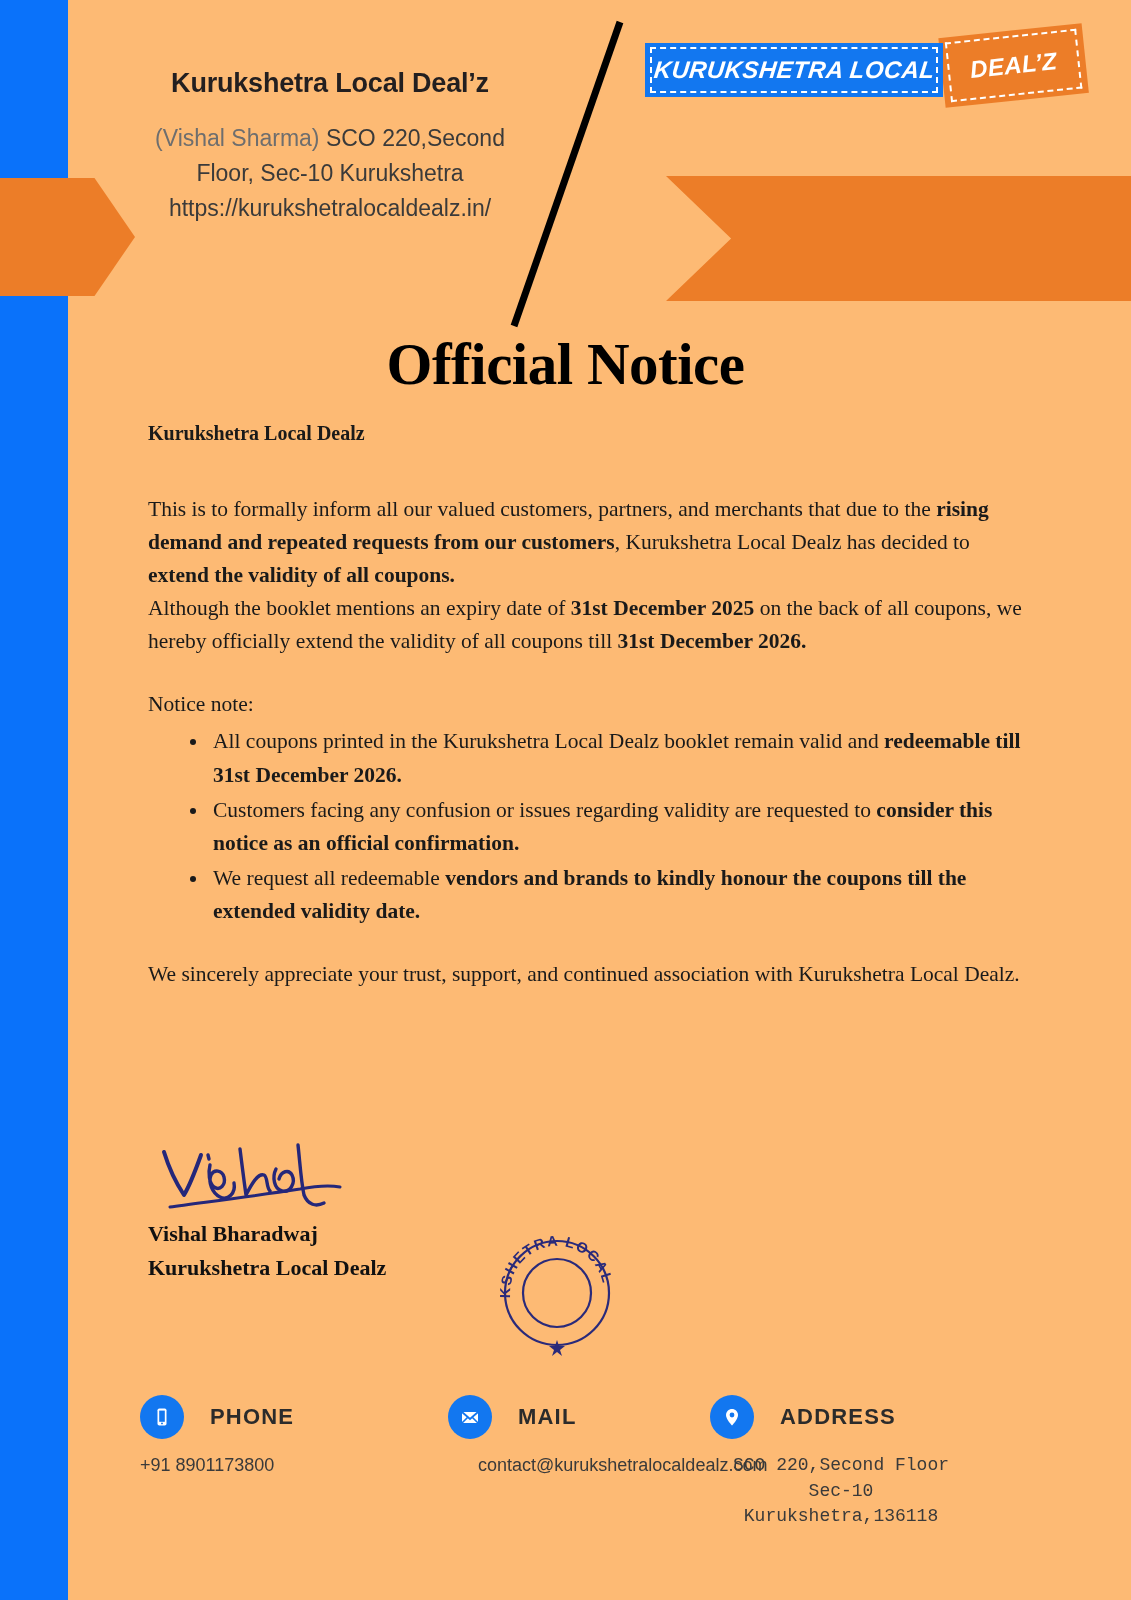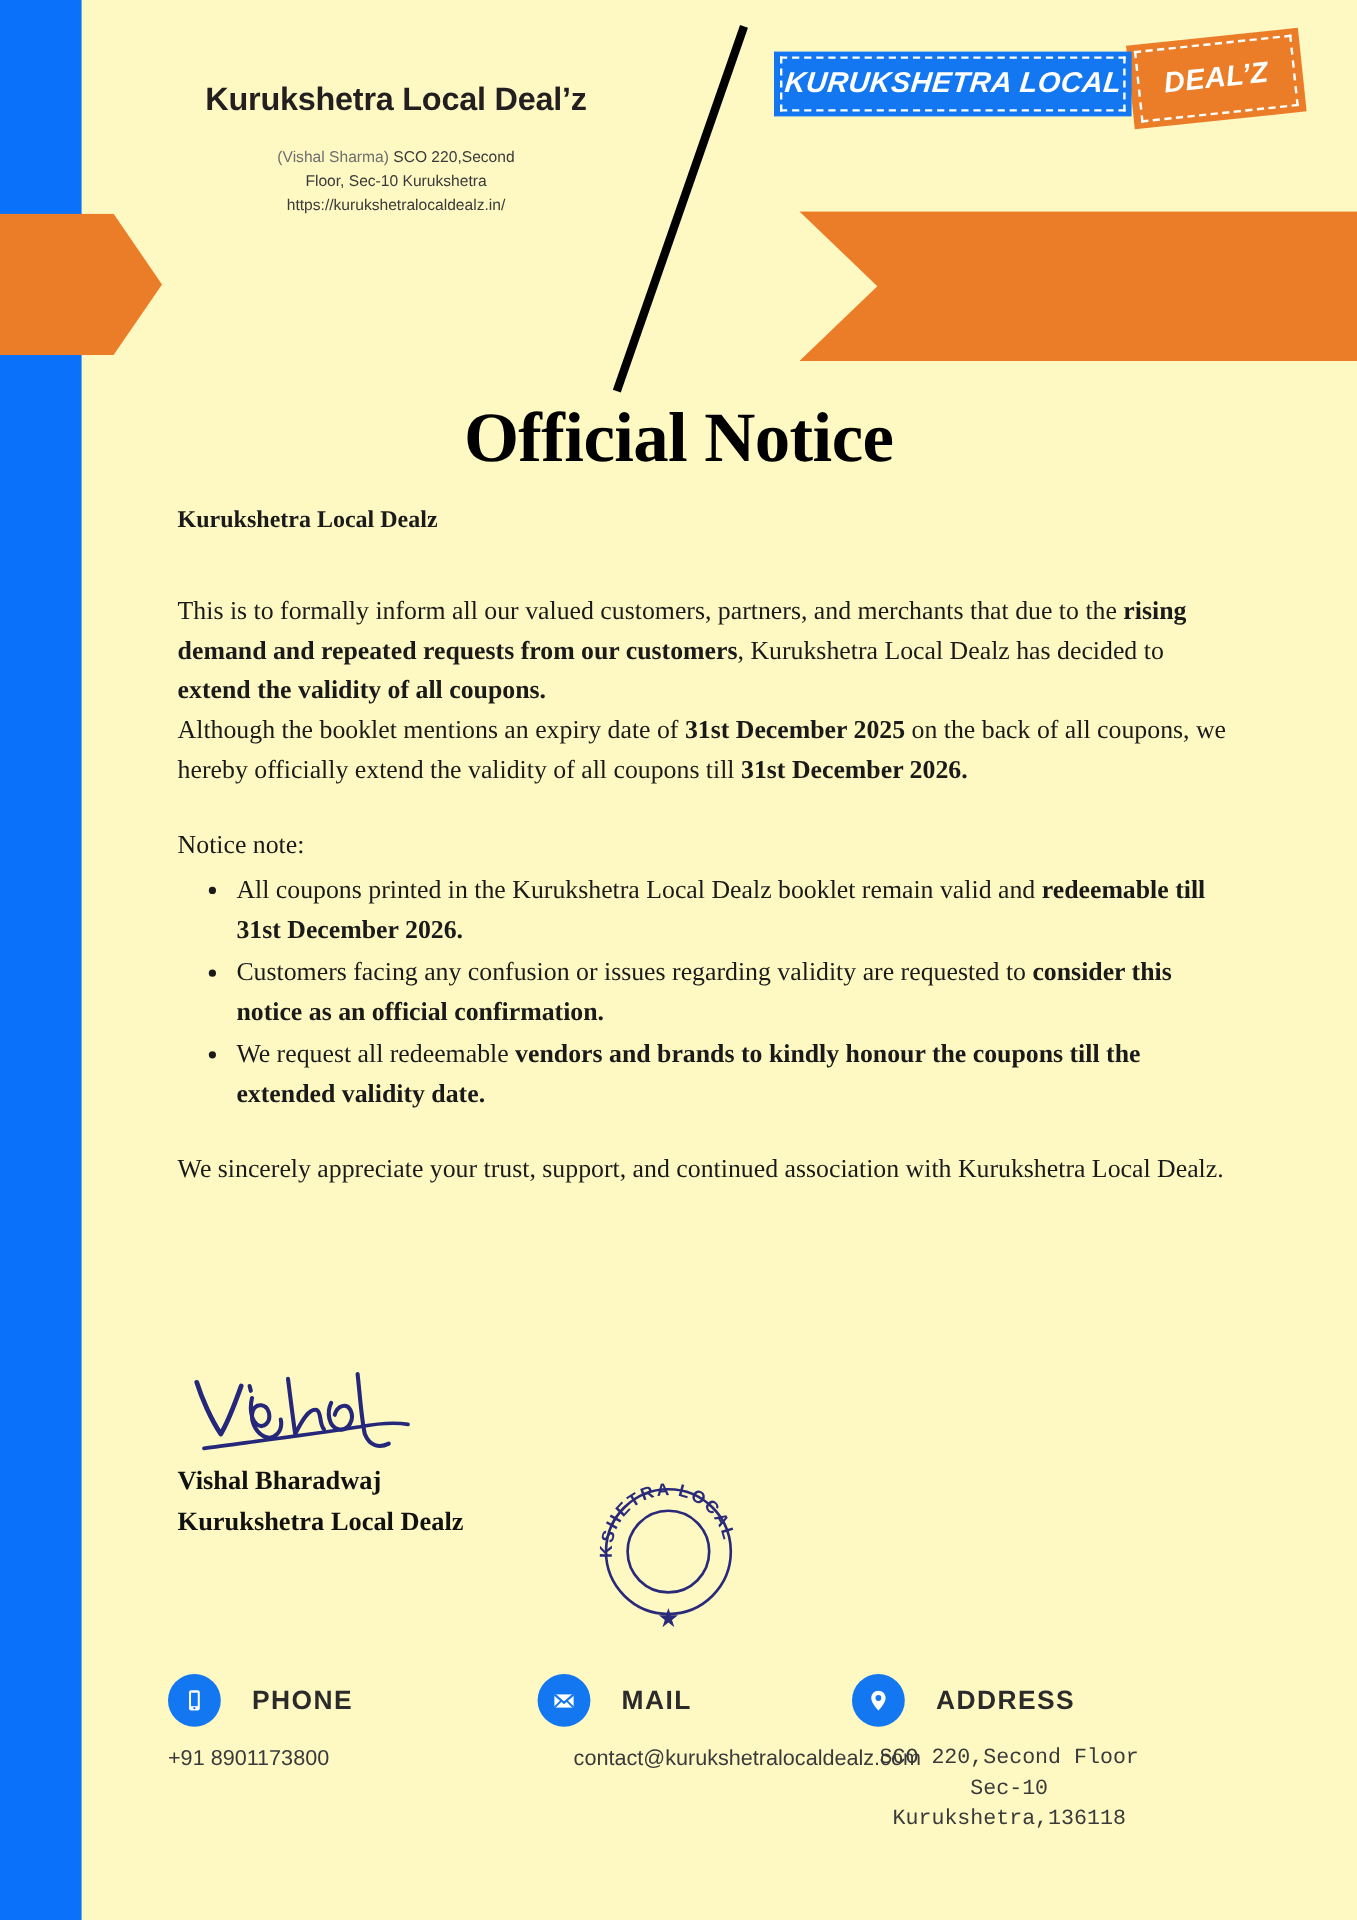--- a/index.html
+++ b/index.html
@@ -4,21 +4,21 @@
 <style>
   html, body {
     margin: 0;
     padding: 0;
     background: #ffffff;
   }
   .page {
     position: relative;
     width: 1131px;
     height: 1600px;
-    background: #fef9c3;
+    background: #fdba74;
     overflow: hidden;
     font-family: "Liberation Sans", sans-serif;
   }
 
   
   .left-blue-bar {
     position: absolute;
     left: 0; top: 0;
     width: 68px; height: 1600px;
     background: #0A72FA;
@@ -53,21 +53,21 @@
   }
   .company-name {
     font-size: 27px;
     font-weight: bold;
     color: #231F20;
     letter-spacing: -0.2px;
     margin: 0 0 22px 0;
     white-space: nowrap;
   }
   .company-addr {
-    font-size: 13px;
+    font-size: 23px;
     color: #3A3A3A;
     line-height: 1.52;
     margin: 0;
   }
   .company-addr .muted { color: #6E6E6E; }
 
   
   .logo {
     position: absolute;
     left: 645px; top: 38px;
@@ -156,21 +156,21 @@
     margin: 0 0 44px 0;
   }
   .para { margin: 0 0 0 0; }
   .para.spaced { margin-top: 30px; }
   .notelist {
     margin: 4px 0 0 0;
     padding-left: 44px;
     list-style-type: disc;
   }
   .notelist li {
-    margin: 0 0 2px 1px;
+    margin: 0 0 2px 17px;
     padding-left: 4px;
   }
 
   
   .signature-block {
     position: absolute;
     left: 148px; top: 1135px;
     width: 420px;
   }
   .signature-svg { display: block; }

